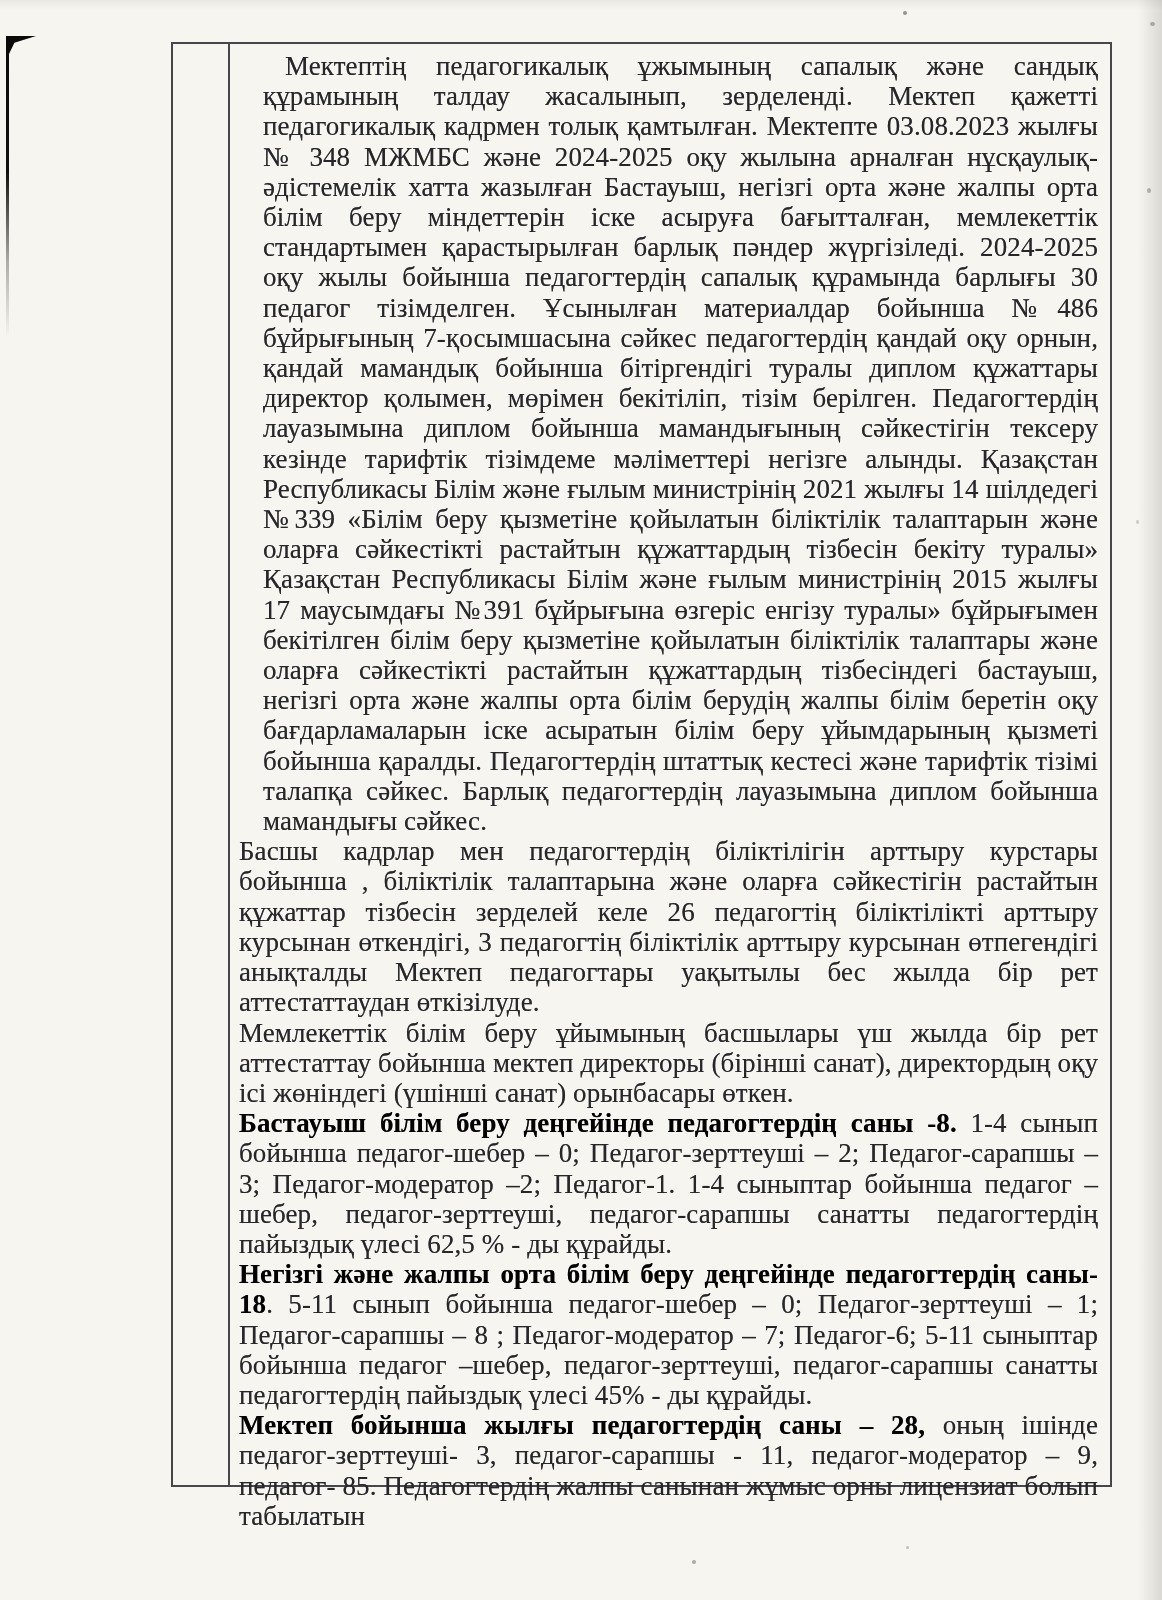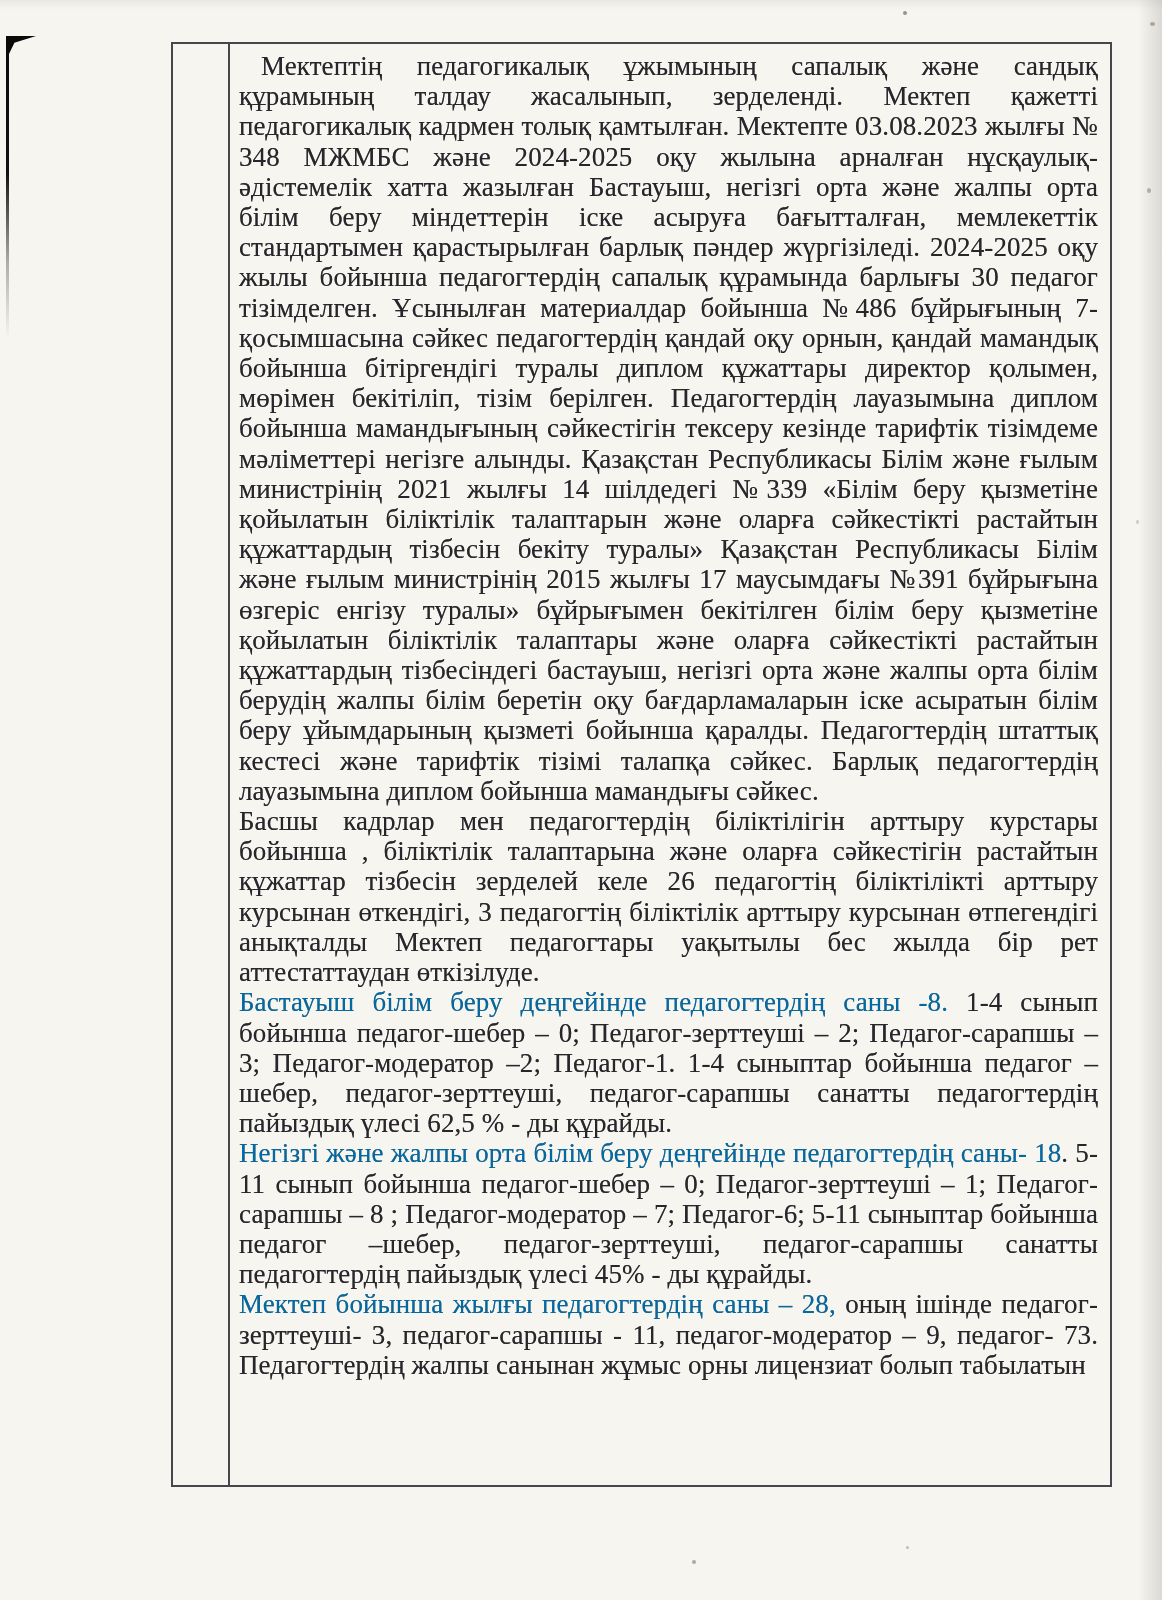--- a/index.html
+++ b/index.html
@@ -56,22 +56,22 @@
   }
   .text{
     color:var(--ink,#26262b);
     font-size:27px;
     line-height:30.2px;
     text-align:justify;
     letter-spacing:.1px;
     text-shadow:0 0 .6px rgba(35,35,45,.55);
   }
   .text p{margin:0;}
-  .text p.indent{text-indent:22px;}
-  .text .bold{font-weight:normal;color:#0369a1;}
+  .text p.indent{text-indent:22px;margin-left:24px;}
+  .text .bold{font-weight:bold;color:#000000;}
 </style>
 </head>
 <body style="--paper: #f6f5f0; --ink: #26262b;">
 
 <div class="page">
   <div class="top-shade"></div>
   <div class="edge-shade"></div>
   <div class="left-line"></div>
   <div class="corner-mark"></div>
   <div class="speck s1"></div>
@@ -80,19 +80,20 @@
   <div class="speck s4"></div>
   <div class="speck s5"></div>
   <div class="speck s6"></div>
 
   <div class="doc-table">
     <div class="col-narrow"></div>
     <div class="col-main">
       <div class="text">
           <p class="indent"><span>Мектептің педагогикалық ұжымының сапалық және сандық құрамының талдау жасалынып, зерделенді. Мектеп қажетті педагогикалық кадрмен толық қамтылған. Мектепте 03.08.2023 жылғы № 348 МЖМБС және 2024-2025 оқу жылына арналған нұсқаулық-әдістемелік хатта жазылған Бастауыш, негізгі орта және жалпы орта білім беру міндеттерін іске асыруға бағытталған, мемлекеттік стандартымен қарастырылған барлық пәндер жүргізіледі. 2024-2025 оқу жылы бойынша педагогтердің сапалық құрамында барлығы 30 педагог тізімделген. Ұсынылған материалдар бойынша №486 бұйрығының 7-қосымшасына сәйкес педагогтердің қандай оқу орнын, қандай мамандық бойынша бітіргендігі туралы диплом құжаттары директор қолымен, мөрімен бекітіліп, тізім берілген. Педагогтердің лауазымына диплом бойынша мамандығының сәйкестігін тексеру кезінде тарифтік тізімдеме мәліметтері негізге алынды. Қазақстан Республикасы Білім және ғылым министрінің 2021 жылғы 14 шілдедегі №339 «Білім беру қызметіне қойылатын біліктілік талаптарын және оларға сәйкестікті растайтын құжаттардың тізбесін бекіту туралы» Қазақстан Республикасы Білім және ғылым министрінің 2015 жылғы 17 маусымдағы №391 бұйрығына өзгеріс енгізу туралы» бұйрығымен бекітілген білім беру қызметіне қойылатын біліктілік талаптары және оларға сәйкестікті растайтын құжаттардың тізбесіндегі бастауыш, негізгі орта және жалпы орта білім берудің жалпы білім беретін оқу бағдарламаларын іске асыратын білім беру ұйымдарының қызметі бойынша қаралды. Педагогтердің штаттық кестесі және тарифтік тізімі талапқа сәйкес. Барлық педагогтердің лауазымына диплом бойынша мамандығы сәйкес.</span></p>
           <p><span>Басшы кадрлар мен педагогтердің біліктілігін арттыру курстары бойынша , біліктілік талаптарына және оларға сәйкестігін растайтын құжаттар тізбесін зерделей келе 26 педагогтің біліктілікті арттыру курсынан өткендігі, 3 педагогтің біліктілік арттыру курсынан өтпегендігі анықталды Мектеп педагогтары уақытылы бес жылда бір рет аттестаттаудан өткізілуде.</span></p>
+          <p><span>Мемлекеттік білім беру ұйымының басшылары үш жылда бір рет аттестаттау бойынша мектеп директоры (бірінші санат), директордың оқу ісі жөніндегі (үшінші санат) орынбасары өткен.</span></p>
           <p><span class="bold">Бастауыш білім беру деңгейінде педагогтердің саны -8.</span><span> 1-4 сынып бойынша педагог-шебер – 0; Педагог-зерттеуші – 2; Педагог-сарапшы – 3; Педагог-модератор –2; Педагог-1. 1-4 сыныптар бойынша педагог –шебер, педагог-зерттеуші, педагог-сарапшы санатты педагогтердің пайыздық үлесі 62,5 % - ды құрайды.</span></p>
           <p><span class="bold">Негізгі және жалпы орта білім беру деңгейінде педагогтердің саны- 18</span><span>. 5-11 сынып бойынша педагог-шебер – 0; Педагог-зерттеуші – 1; Педагог-сарапшы – 8 ; Педагог-модератор – 7; Педагог-6; 5-11 сыныптар бойынша педагог –шебер, педагог-зерттеуші, педагог-сарапшы санатты педагогтердің пайыздық үлесі 45% - ды құрайды.</span></p>
-          <p><span class="bold">Мектеп бойынша жылғы педагогтердің саны – 28,</span><span> оның ішінде педагог-зерттеуші- 3, педагог-сарапшы - 11, педагог-модератор – 9, педагог- 73. Педагогтердің жалпы санынан жұмыс орны лицензиат болып табылатын</span></p>
+          <p><span class="bold">Мектеп бойынша жылғы педагогтердің саны – 28,</span><span> оның ішінде педагог-зерттеуші- 3, педагог-сарапшы - 11, педагог-модератор – 9, педагог- 85. Педагогтердің жалпы санынан жұмыс орны лицензиат болып табылатын</span></p>
         </div>
     </div>
   </div>
 </div>
 
 </body></html>

